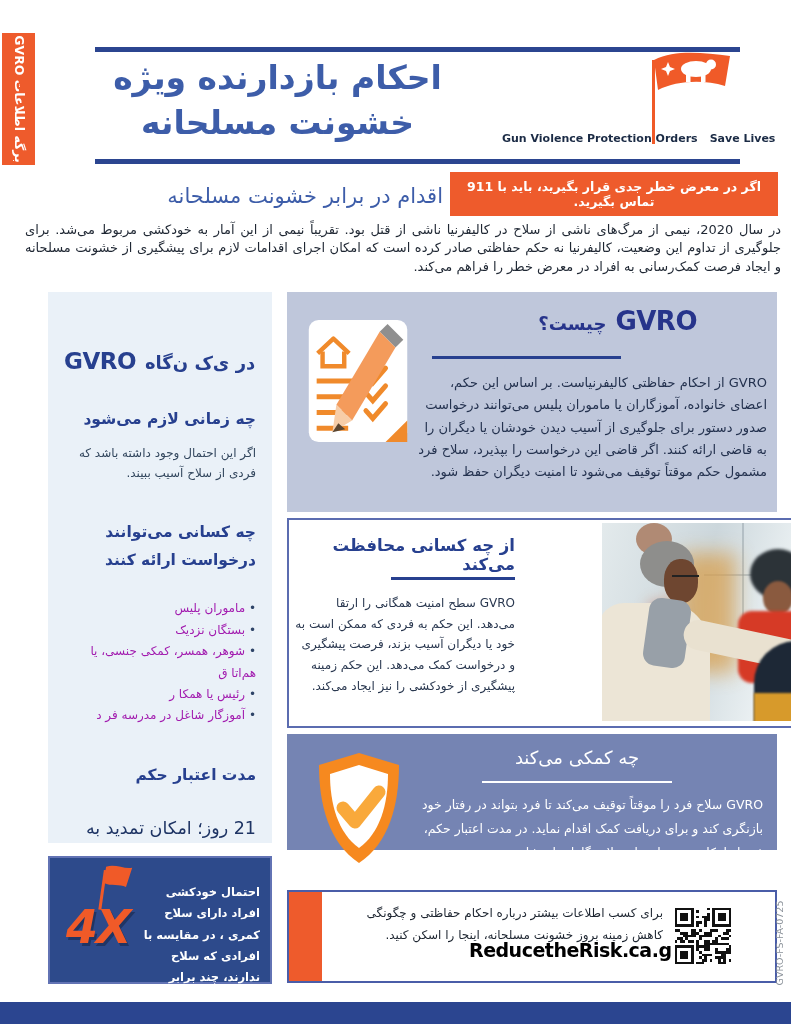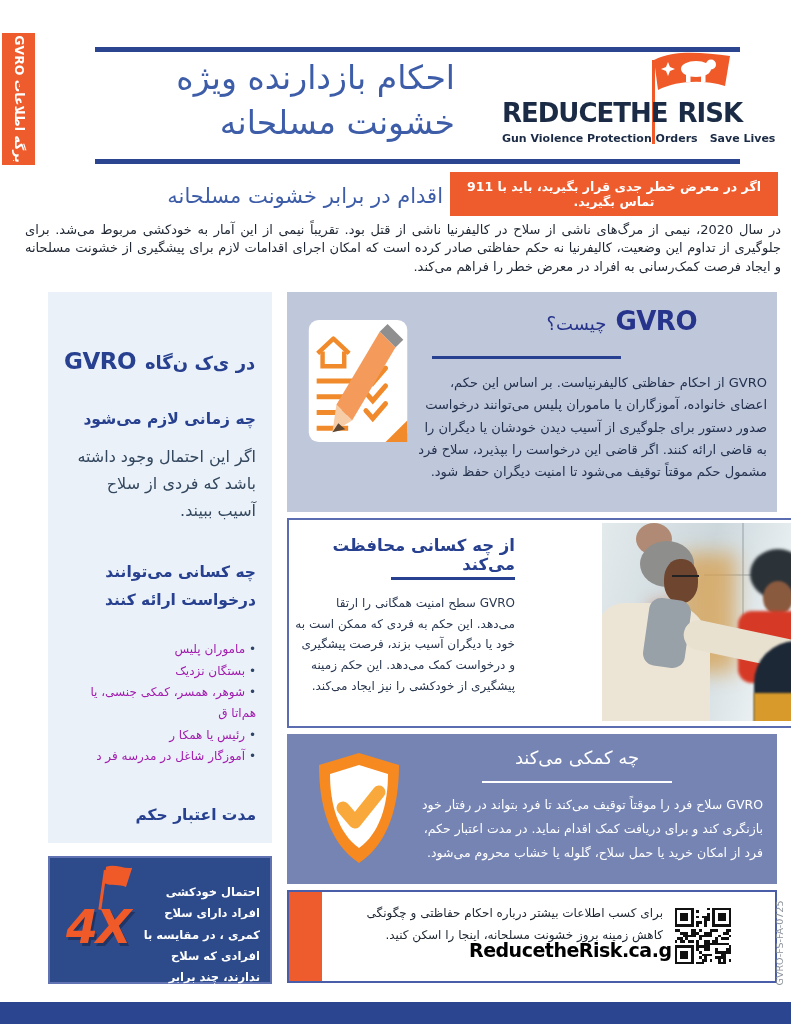--- a/index.html
+++ b/index.html
@@ -15,22 +15,22 @@
   
   .side-tag{left:2px;top:33px;width:33px;height:132px;background:var(--orange);}
   .side-tag-inner{position:absolute;left:50%;top:50%;width:132px;height:33px;line-height:33px;
     transform:translate(-50%,-50%) rotate(90deg);color:#fff;font-weight:bold;font-size:12.5px;
     text-align:center;white-space:nowrap;}
 
   .rule{background:var(--navy);height:5px;}
   .rule-top{left:95px;top:47px;width:645px;}
   .rule-mid{left:95px;top:159px;width:645px;}
 
-  .page-title{left:100px;top:56px;width:355px;text-align:right;color:var(--blue);
-    font-size:33px;font-weight:normal;line-height:1.35;}
+  .page-title{left:100px;top:56px;width:355px;text-align:center;color:var(--blue);
+    font-size:33px;font-weight:bold;line-height:1.35;}
 
   
   .logo{left:502px;top:50px;width:250px;height:100px;}
   .logo-flag{position:absolute;left:146px;top:-2px;width:86px;height:52px;}
   .logo-pole{position:absolute;left:150px;top:10px;width:3px;height:84px;background:var(--flag);}
   .logo-word{position:absolute;left:0;top:48px;display:flex;align-items:baseline;color:#1B2B45;
     font-weight:900;font-size:26px;letter-spacing:-1px;white-space:nowrap;}
   .logo-word .gap{width:10px;}
   .logo-tag{position:absolute;left:0;top:82px;display:flex;color:#1B2B45;font-weight:bold;
     font-size:11px;white-space:nowrap;}
@@ -45,41 +45,41 @@
     text-align:justify;text-align-last:right;}
 
   
   .glance{left:48px;top:292px;width:224px;height:551px;background:var(--light);
     padding:14px 16px;display:flex;flex-direction:column;overflow:hidden;}
   .gl-title{direction:ltr;display:flex;align-items:baseline;gap:9px;color:var(--head);margin-top:4px;}
   .gl-title .en{font-size:23px;font-weight:900;letter-spacing:-0.5px;}
   .gl-title .fa{font-size:18px;font-weight:bold;margin-top:42px;}
   .gl-rule{height:3px;background:var(--head);margin-top:13px;}
   .gl-h{color:var(--head);font-size:15.5px;font-weight:bold;text-align:right;margin-top:19px;line-height:1.8;}
-  .gl-p{color:var(--leftink);font-size:16px;line-height:1.7;text-align:right;margin-top:9px;}
+  .gl-p{color:var(--leftink);font-size:12px;line-height:1.7;text-align:right;margin-top:9px;}
   .gl-div{height:1px;background:#C6D3DE;margin-top:16px;}
   .gl-list{list-style:none;text-align:right;color:#a21caf;font-size:12px;line-height:1.78;margin-top:24px;}
   .gl-list li::before{content:"•  ";color:#2E4468;}
   .gl-dur{color:#1E3464;font-size:17.5px;line-height:1.9;text-align:right;margin-top:22px;}
   .gl-rule-bottom{height:3px;background:var(--head);margin-top:auto;margin-bottom:4px;}
 
   
   .stat{left:48px;top:856px;width:224px;height:128px;background:var(--statbg);
     border:2px solid #6273B4;}
   .stat-flag{position:absolute;left:28px;top:2px;width:56px;height:52px;}
   .stat-value{position:absolute;left:16px;top:42px;color:var(--flag);font-size:46px;
     font-weight:900;font-style:italic;letter-spacing:-2px;text-shadow:2px 3px 0 rgba(0,0,0,.28);}
   .stat-text{position:absolute;right:10px;top:24px;width:118px;color:#fff;font-size:11.5px;
     font-weight:bold;line-height:1.85;text-align:right;}
 
   
   .whatis{left:287px;top:292px;width:490px;height:220px;background:var(--lavender);}
   .wi-title{position:absolute;right:80px;top:14px;display:flex;align-items:baseline;gap:9px;color:#27348B;}
   .wi-title .en{font-size:26px;font-weight:900;letter-spacing:-0.5px;}
-  .wi-title .fa{font-size:18px;font-weight:normal;}
+  .wi-title .fa{font-size:18px;font-weight:bold;}
   .wi-rule{position:absolute;left:145px;top:64px;width:189px;height:3px;background:var(--head);}
   .wi-body{position:absolute;left:130px;top:80px;width:350px;color:#24324F;font-size:13px;
     line-height:1.72;text-align:right;}
   .wi-icon{position:absolute;left:16px;top:26px;width:112px;height:128px;}
 
   
   .protects{left:287px;top:518px;width:574px;height:210px;background:#fff;border:2px solid #5B6CB0;}
   .pr-title{position:absolute;left:14px;top:16px;width:212px;color:var(--head);font-size:16.5px;
     font-weight:bold;text-align:right;}
   .pr-rule{position:absolute;left:102px;top:57px;width:124px;height:3px;background:var(--head);}
@@ -102,21 +102,21 @@
   .ph-w1-scarf{left:44px;top:76px;width:42px;height:68px;background:#98A0A8;border-radius:12px;transform:rotate(8deg);}
   .ph-w1-jacket{left:-4px;top:80px;width:112px;height:130px;background:#ECE5D6;border-radius:26px 44px 0 0;}
   .ph-w1-arm{left:82px;top:94px;width:122px;height:30px;background:#E9E1D0;border-radius:16px;
     transform:rotate(12deg);transform-origin:left center;}
   .ph-w1-hand{left:190px;top:116px;width:28px;height:24px;background:#5F3A26;border-radius:50%;}
   .ph-fg-head{right:-12px;top:-4px;width:62px;height:92px;background:#CBB39A;border-radius:45%;filter:blur(2px);}
   .ph-fg-body{left:152px;top:118px;width:120px;height:92px;background:#1D2836;border-radius:42px 30px 0 0;filter:blur(1px);}
   .ph-fg-mustard{left:152px;top:170px;width:120px;height:40px;background:#D79A2B;filter:blur(1px);}
 
   
-  .helps{left:287px;top:734px;width:490px;height:150px;background:var(--slate);}
+  .helps{left:287px;top:734px;width:490px;height:116px;background:var(--slate);}
   .he-icon{position:absolute;left:22px;top:8px;width:100px;height:134px;}
   .he-title{position:absolute;left:140px;top:13px;width:300px;text-align:center;color:#fff;font-size:18px;}
   .he-rule{position:absolute;left:195px;top:47px;width:190px;height:2px;background:#fff;}
   .he-body{position:absolute;left:128px;top:59px;width:348px;color:#fff;font-size:12.5px;
     line-height:1.9;text-align:right;}
 
   
   .footerbox{left:287px;top:890px;width:490px;height:93px;background:#fff;border:2px solid #4A5DA8;}
   .fo-bar{position:absolute;left:0;top:0;width:33px;height:100%;background:var(--orange);}
   .fo-text{position:absolute;left:46px;top:11px;width:328px;color:#1D2530;font-size:12px;
@@ -151,26 +151,20 @@
   <div class="abs logo">
     <div class="logo-pole"></div>
     <svg class="logo-flag" viewBox="0 0 86 52">
       <path d="M6,12 C28,1 56,5 82,8 L77,38 C54,31 28,33 10,42 Z" fill="#F05A28"></path>
       <ellipse cx="48" cy="21" rx="15" ry="8" fill="#fff"></ellipse>
       <circle cx="63" cy="16.5" r="5" fill="#fff"></circle>
       <rect x="38" y="27" width="4.5" height="7" fill="#fff"></rect>
       <rect x="53" y="27" width="4.5" height="7" fill="#fff"></rect>
       <polygon points="20,14 22,19 27,21 22,23 20,28 18,23 13,21 18,19" fill="#fff"></polygon>
     </svg>
-    <div class="logo-word">
-      <span>REDUCE</span>
-      <span>THE</span>
-      <span class="gap"></span>
-      <span>RISK</span>
-    </div>
     <div class="logo-tag">
       <span>Gun Violence Protection Orders</span>
       <span class="gap"></span>
       <span>Save Lives</span>
     </div>
   </div>
 
   <div class="abs rule rule-mid"></div>
 
   <div class="abs alert" dir="rtl">اگر در معرض خطر جدی قرار بگیرید، باید با 911 تماس بگیرید.</div>

